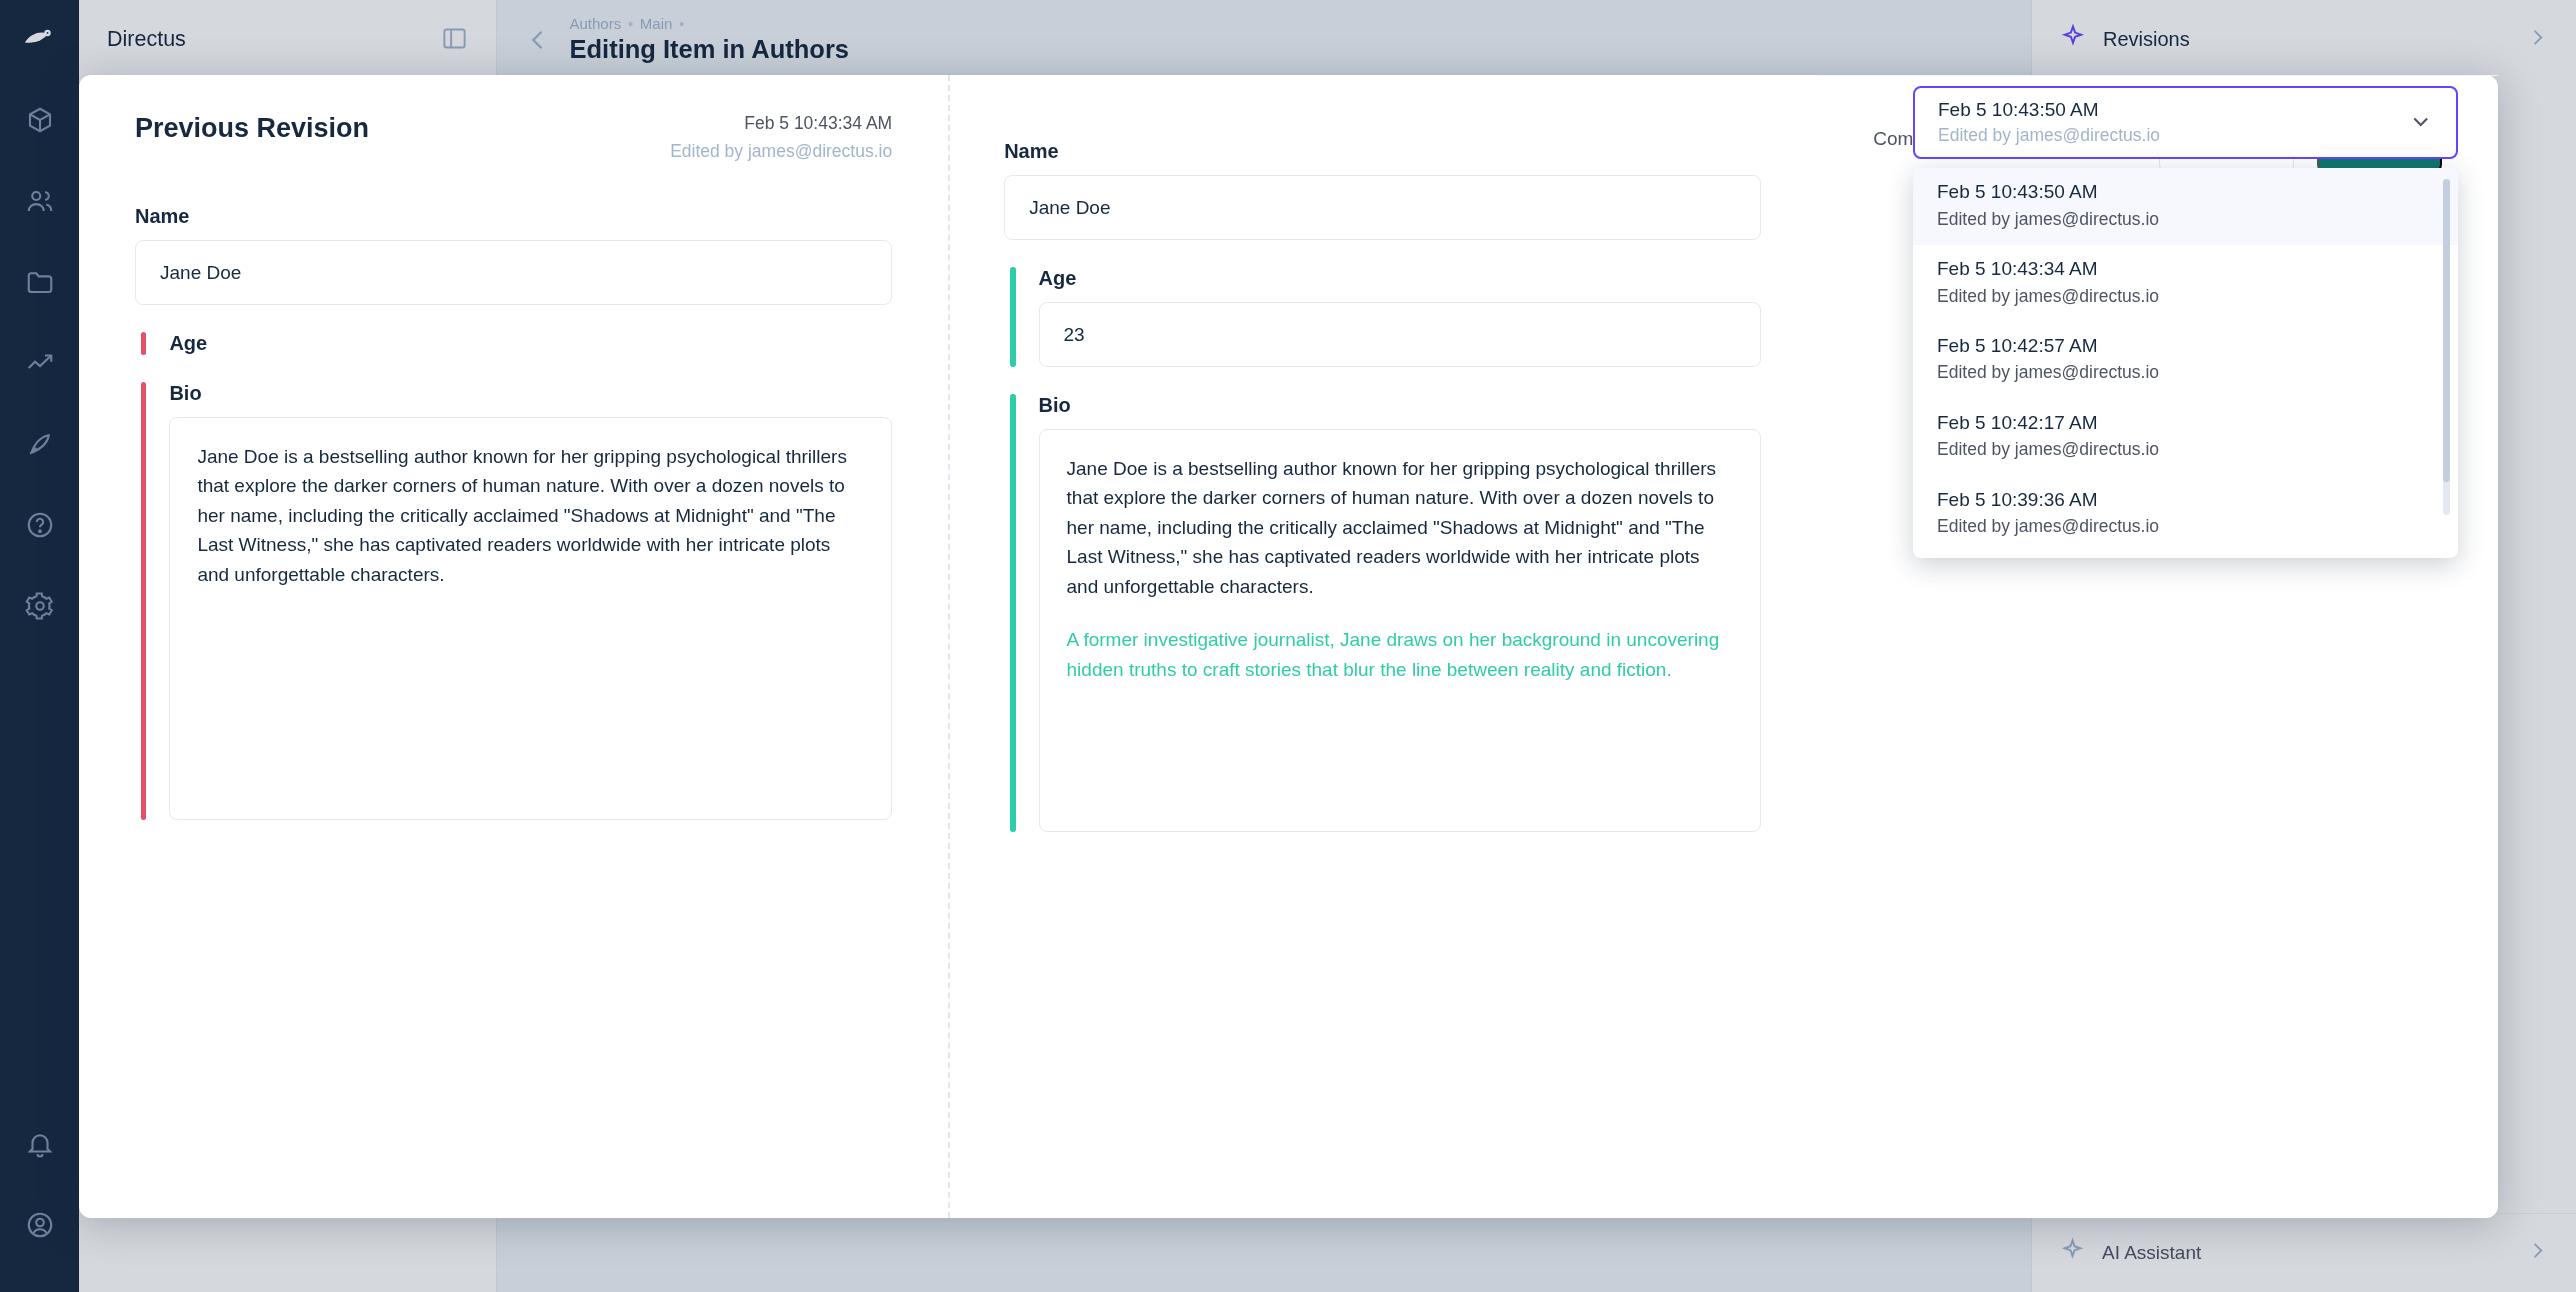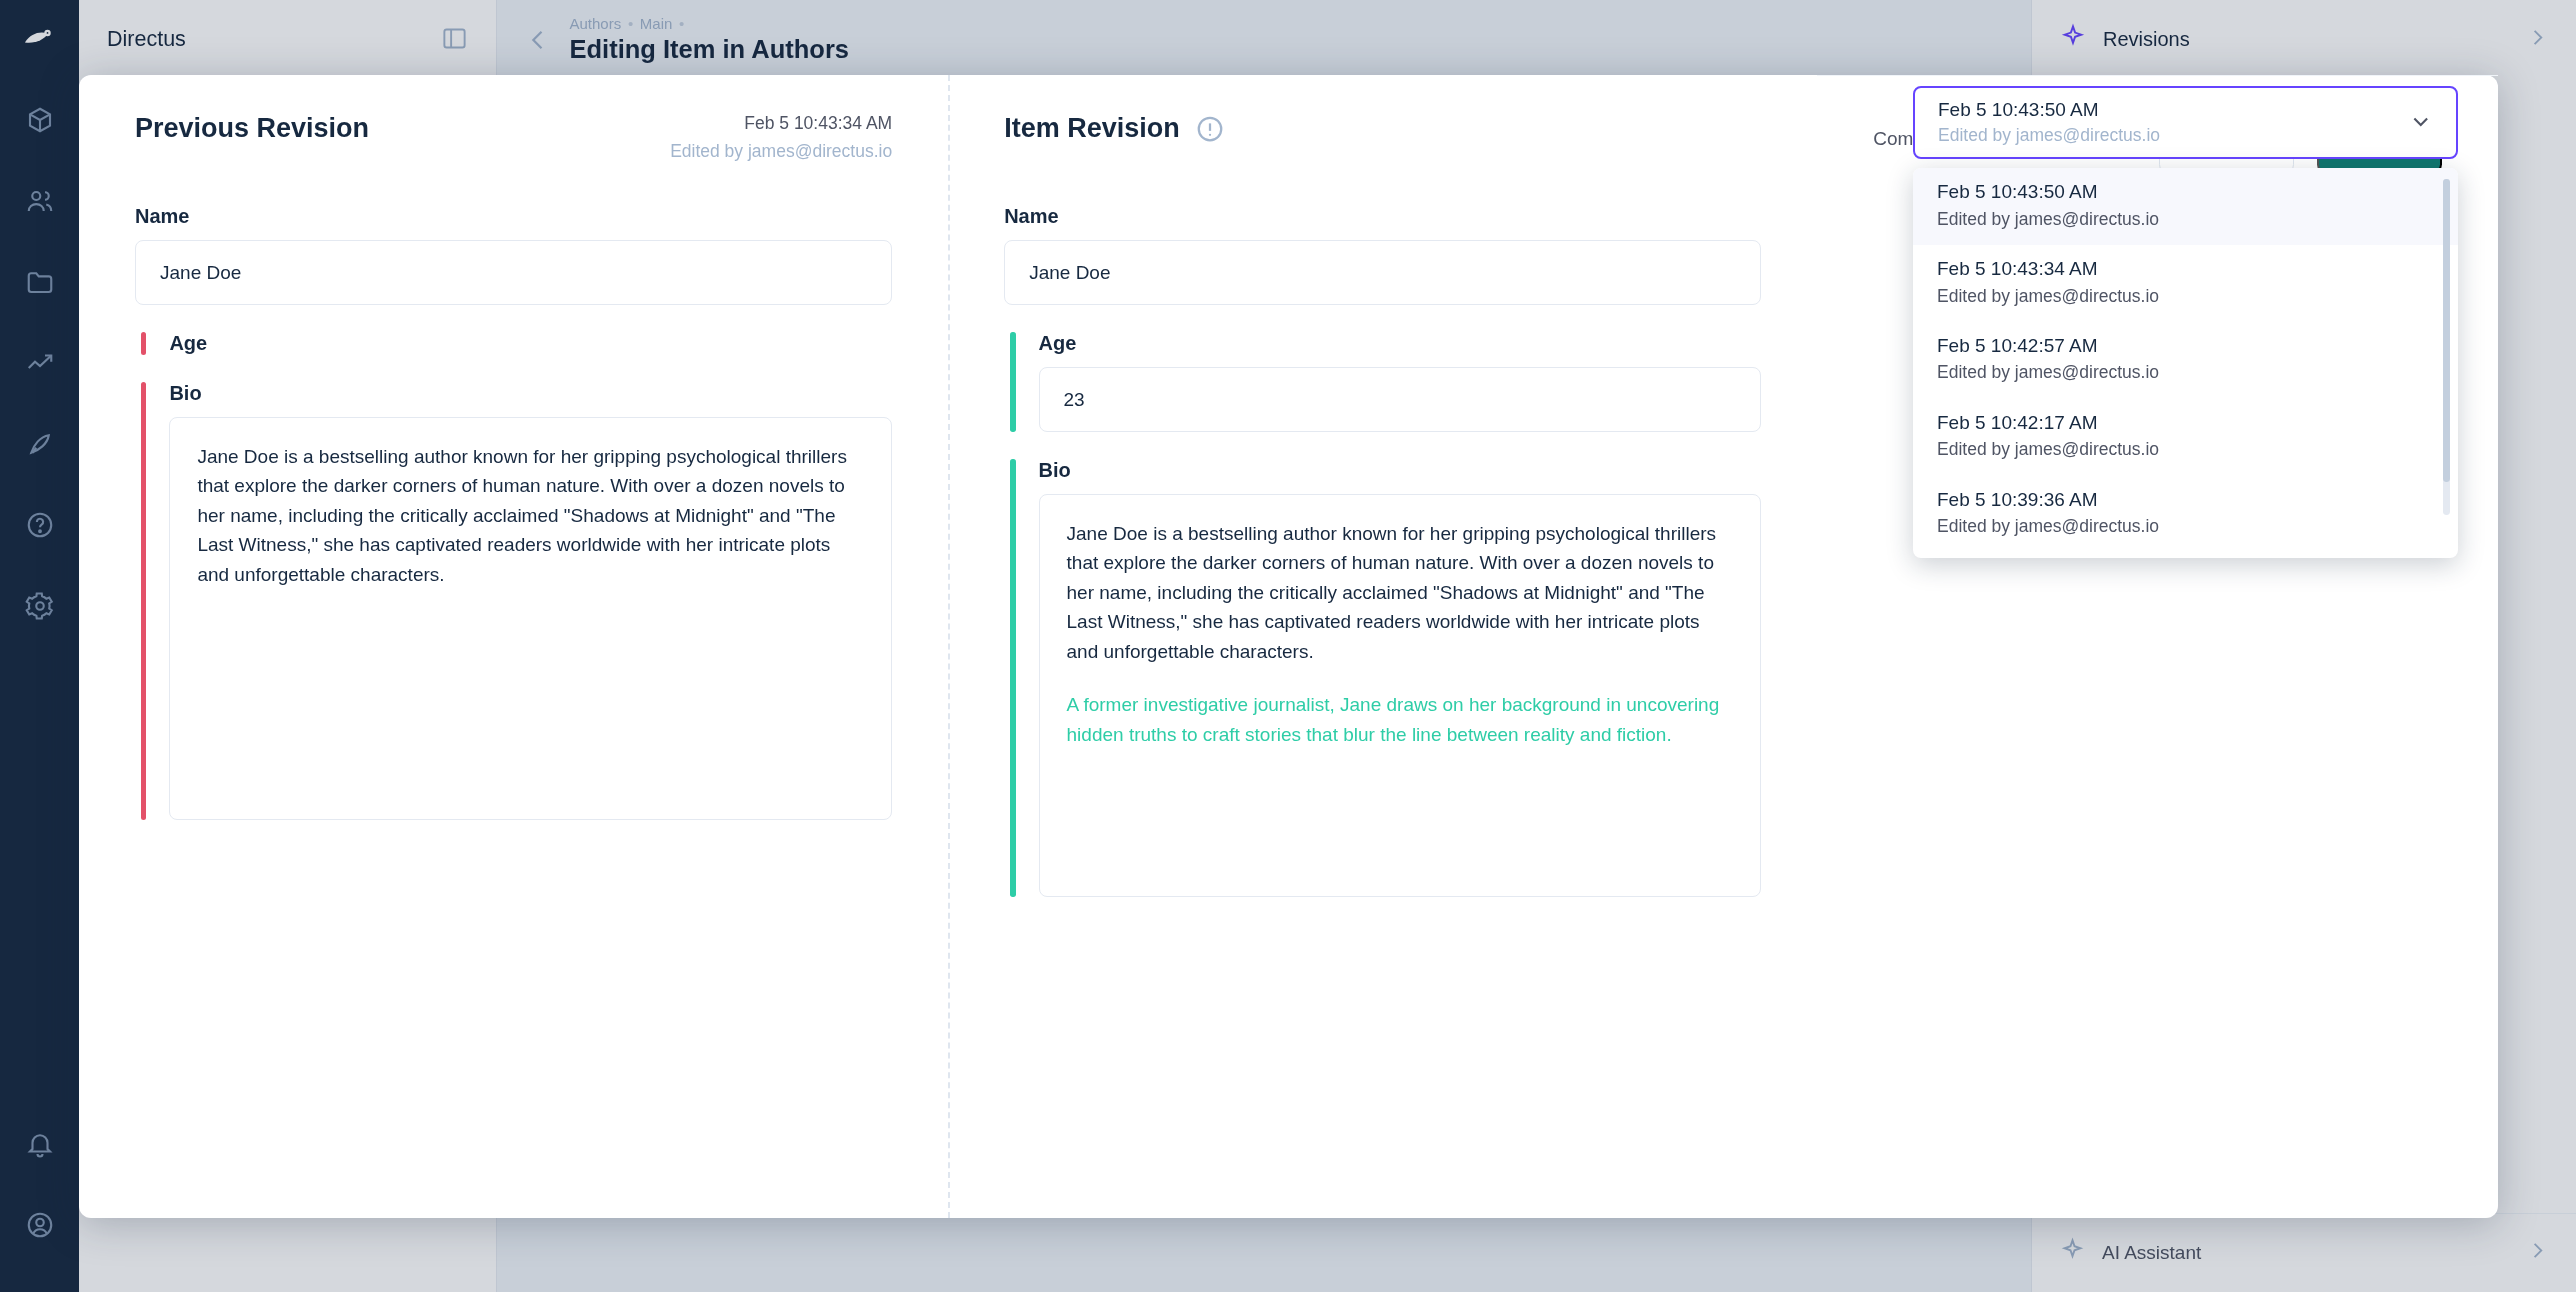--- a/index.html
+++ b/index.html
@@ -437,32 +437,20 @@
           <div class="marker red"></div>
           <div class="field-label" style="padding-left:13.4px">Bio</div>
           <div class="field-box tall" style="margin-left:13.4px">
             <p class="para">Jane Doe is a bestselling author known for her gripping psychological thrillers that explore the darker corners of human nature. With over a dozen novels to her name, including the critically acclaimed "Shadows at Midnight" and "The Last Witness," she has captivated readers worldwide with her intricate plots and unforgettable characters.</p>
           </div>
         </div>
       </div>
     </div>
 
     <div class="pane">
-      <div class="pane-head">
-        <div class="pane-title">
-          <span>Item Revision</span>
-          <span class="warn-icon">
-            <svg viewBox="0 0 24 24" fill="none" stroke="currentColor" stroke-width="1.8">
-                <circle cx="12" cy="12" r="9"></circle>
-                <path d="M12 7.5v6"></path>
-                <circle cx="12" cy="16.6" r="0.9" fill="currentColor" stroke="none"></circle>
-              </svg>
-          </span>
-        </div>
-      </div>
 
       <div class="field">
         <div class="field-label" style="padding-left:0">Name</div>
         <div class="field-box">Jane Doe</div>
       </div>
 
       <div class="field">
         <div class="marker-wrap">
           <div class="marker green"></div>
           <div class="field-label" style="padding-left:13.4px">Age</div>

